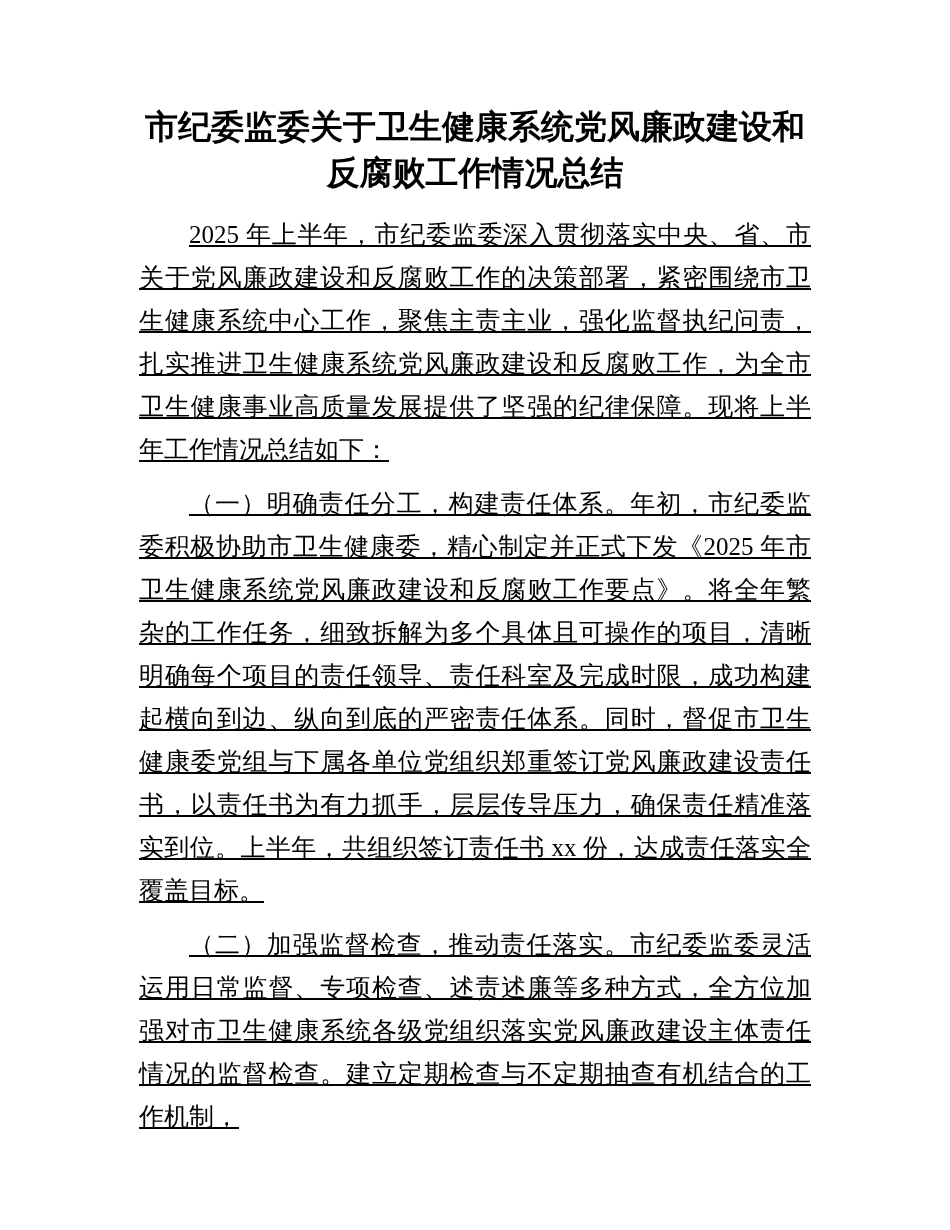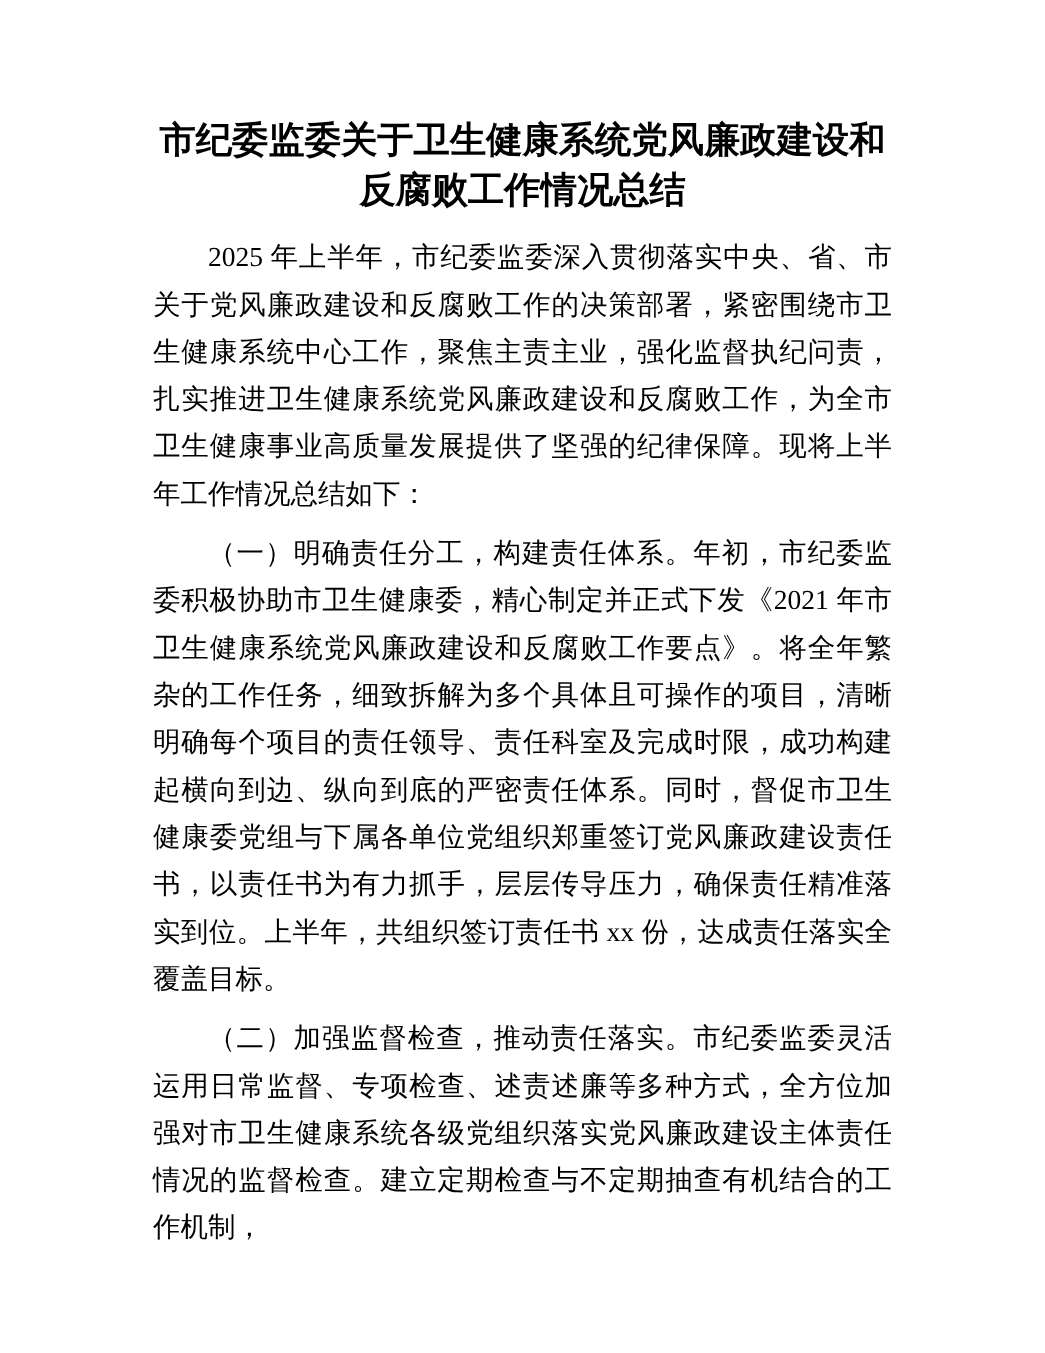--- a/index.html
+++ b/index.html
@@ -31,31 +31,32 @@
     color: #000000;
   }
   .para {
     font-size: 25px;
     line-height: 43px;
     text-align: justify;
     text-indent: 2em;
     margin: 0 0 11px 0;
     color: #000000;
     word-break: break-all;
+    text-decoration: underline;
   }
   .para.section-heading {
     
     font-weight: 400;
   }
 </style>
 </head>
 <body>
 
 <div class="page">
   <h1 class="doc-title">市纪委监委关于卫生健康系统党风廉政建设和反腐败工作情况总结</h1>
 
   <p class="para">2025 年上半年，市纪委监委深入贯彻落实中央、省、市关于党风廉政建设和反腐败工作的决策部署，紧密围绕市卫生健康系统中心工作，聚焦主责主业，强化监督执纪问责，扎实推进卫生健康系统党风廉政建设和反腐败工作，为全市卫生健康事业高质量发展提供了坚强的纪律保障。现将上半年工作情况总结如下：</p>
 
 
-  <p class="para">（一）明确责任分工，构建责任体系。年初，市纪委监委积极协助市卫生健康委，精心制定并正式下发《2021 年市卫生健康系统党风廉政建设和反腐败工作要点》。将全年繁杂的工作任务，细致拆解为多个具体且可操作的项目，清晰明确每个项目的责任领导、责任科室及完成时限，成功构建起横向到边、纵向到底的严密责任体系。同时，督促市卫生健康委党组与下属各单位党组织郑重签订党风廉政建设责任书，以责任书为有力抓手，层层传导压力，确保责任精准落实到位。上半年，共组织签订责任书 xx 份，达成责任落实全覆盖目标。</p>
+  <p class="para">（一）明确责任分工，构建责任体系。年初，市纪委监委积极协助市卫生健康委，精心制定并正式下发《2025 年市卫生健康系统党风廉政建设和反腐败工作要点》。将全年繁杂的工作任务，细致拆解为多个具体且可操作的项目，清晰明确每个项目的责任领导、责任科室及完成时限，成功构建起横向到边、纵向到底的严密责任体系。同时，督促市卫生健康委党组与下属各单位党组织郑重签订党风廉政建设责任书，以责任书为有力抓手，层层传导压力，确保责任精准落实到位。上半年，共组织签订责任书 xx 份，达成责任落实全覆盖目标。</p>
 
   <p class="para">（二）加强监督检查，推动责任落实。市纪委监委灵活运用日常监督、专项检查、述责述廉等多种方式，全方位加强对市卫生健康系统各级党组织落实党风廉政建设主体责任情况的监督检查。建立定期检查与不定期抽查有机结合的工作机制，</p>
 </div>
 
 </body></html>

